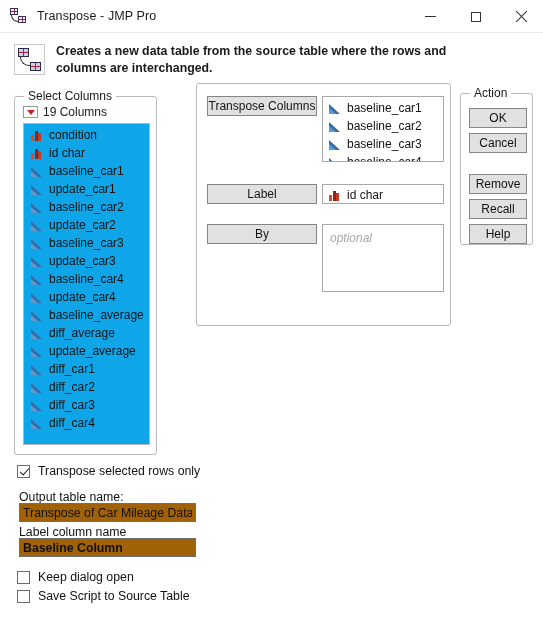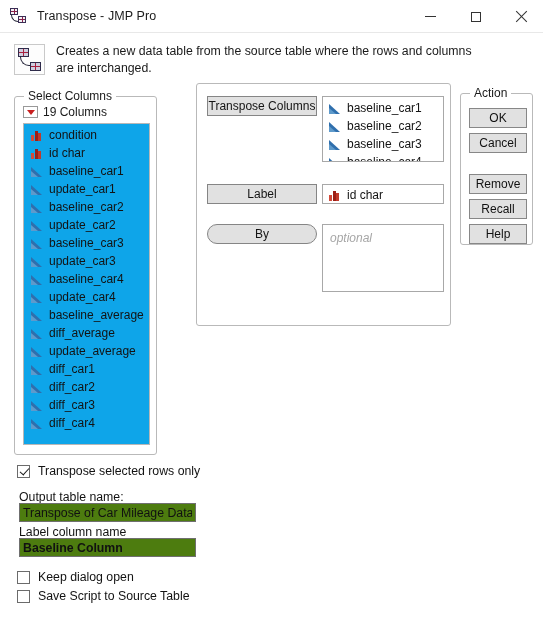--- a/index.html
+++ b/index.html
@@ -70,20 +70,21 @@
   }
   .glyph-close:before { transform: rotate(45deg); }
   .glyph-close:after  { transform: rotate(-45deg); }
 
   
   .desc {
     display: flex;
     align-items: flex-start;
     padding: 10px 12px 6px 14px;
     background: #ffffff;
+    font-weight: bold;
   }
   .desc-icon {
     width: 31px; height: 31px;
     border: 1px solid #c9c9c9;
     background: #fdfdfd;
     position: relative;
     flex: none;
     margin-top: 1px;
   }
   .desc-icon .gsq {
@@ -259,21 +260,21 @@
     border-width: 0 1.6px 1.6px 0;
     transform: rotate(42deg);
   }
   .fieldlabel {
     position: absolute;
     font-size: 12.3px; color: #131313;
   }
   .textfield {
     position: absolute;
     height: 19px;
-    background: #4d7c0f;
+    background: #a16207;
     border: 1px solid #6f6f6f;
     font-size: 12.3px;
     color: #111;
     padding: 0 3px;
     display: flex; align-items: center;
     font-family: "Liberation Sans", sans-serif;
     outline: none;
   }
 </style>
 </head>
@@ -442,21 +443,21 @@
             <b></b>
             <b></b>
             <b></b>
           </span>
           <span>id char</span>
         </div>
       </div>
   </div>
 
   <div class="role-row" style="left:10px; top:140px;">
-    <div class="role-btn" style="width:110px;height:20px;border-radius:10px;">By</div>
+    <div class="role-btn" style="width:110px;height:20px;">By</div>
     <div class="drop-box" id="box-by" style="width:122px;height:68px;margin-left:5px;">
       <div class="placeholder">optional</div>
     </div>
   </div>
 </div>
 
 <div class="groupbox" id="grp-action">
   <div class="group-legend">Action</div>
   <div class="act-btn" style="top:14px;">OK</div>
   <div class="act-btn" style="top:39px;">Cancel</div>

